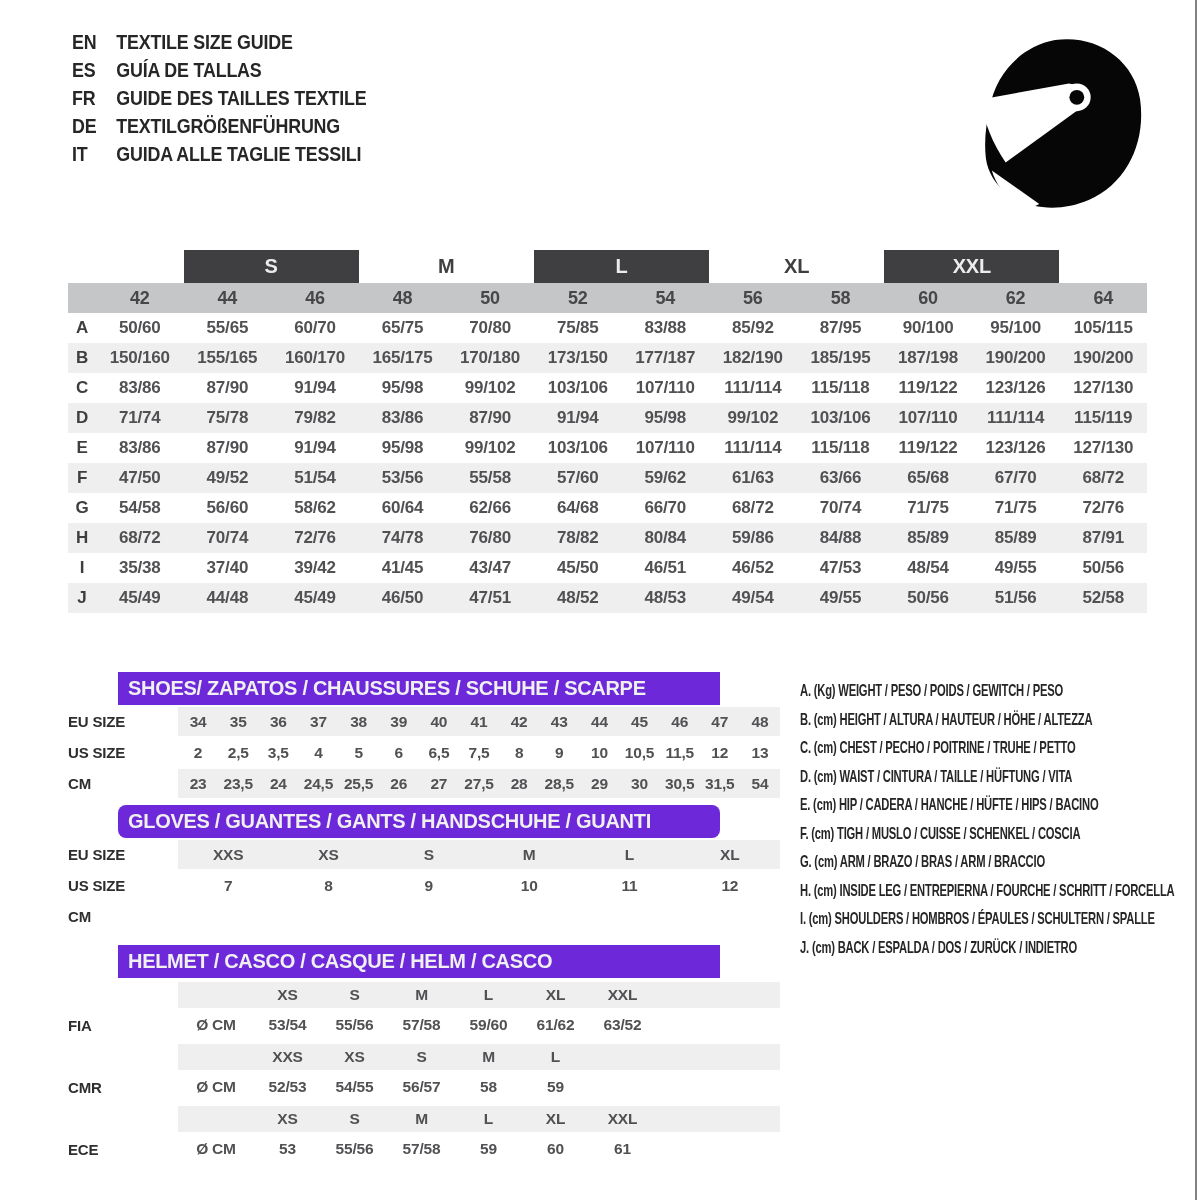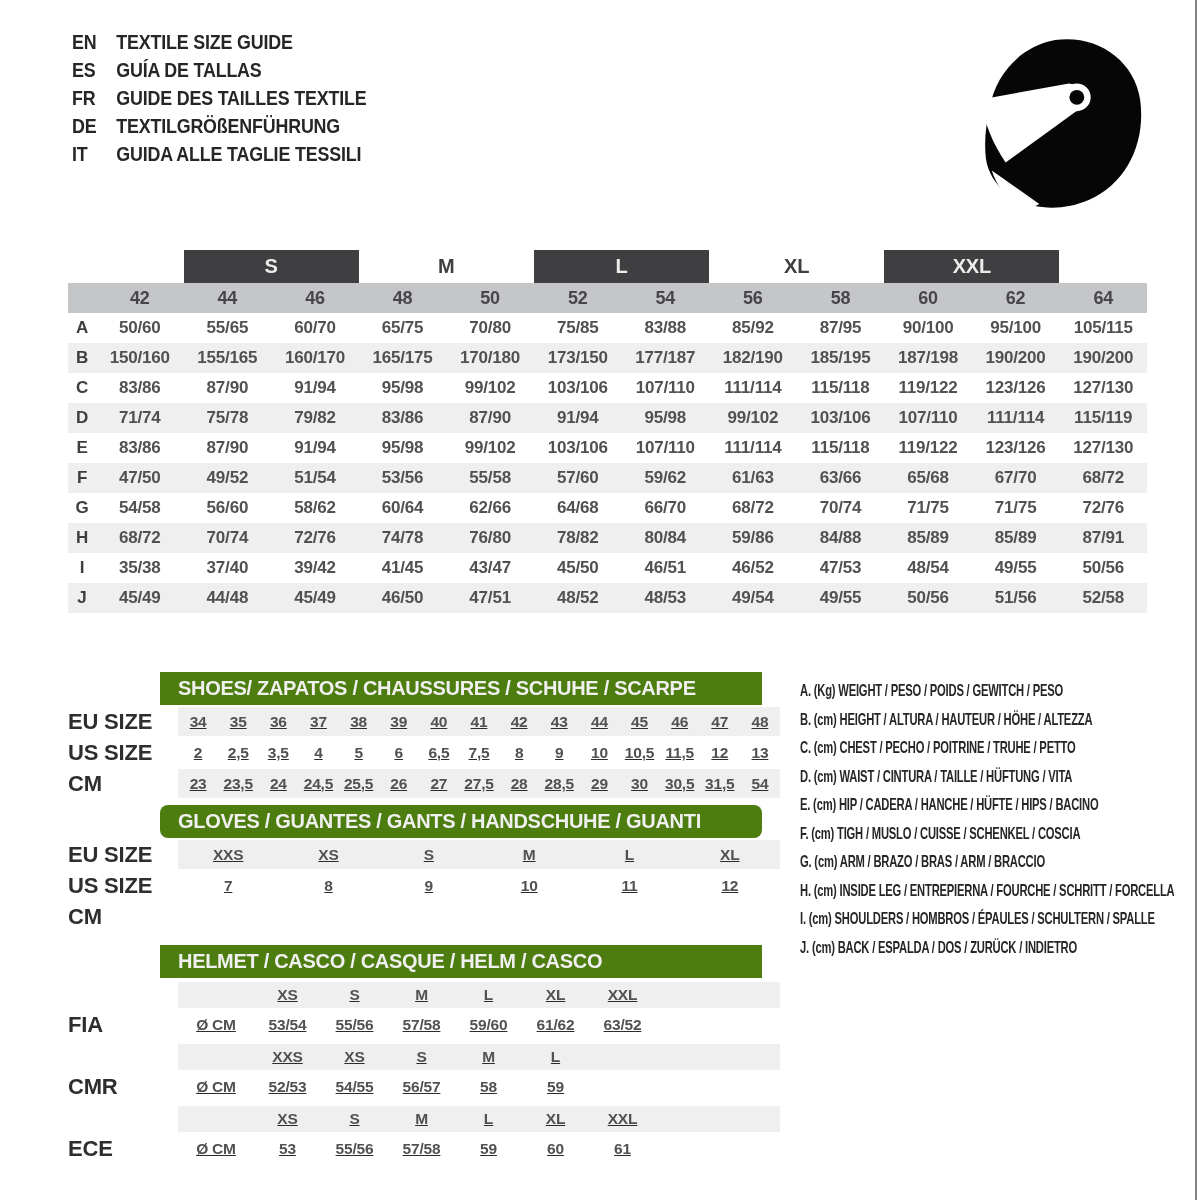--- a/index.html
+++ b/index.html
@@ -25,26 +25,26 @@
   .size-group.boxed { background:#3f3f41; color:#ececec; }
   .band-row { height:30px; background:#c5c6c7; }
   .band-cell { text-align:center; font-weight:bold; font-size:18px; color:#47474a; }
   .trow { height:30px; }
   .trow.stripe { background:#efeff0; }
   .row-label { text-align:center; font-weight:bold; font-size:17px; color:#3e3e41; }
   .tcell { text-align:center; font-weight:bold; font-size:17px; color:#515154; }
 
   
   .sections { position:absolute; left:68px; top:672px; width:712px; }
-  .bar { margin-left:92px; width:602px; height:33px; background:#4d7c0f; color:#f0f0f0;
-         font-size:20px; font-weight:bold; display:flex; align-items:center; padding-left:18px;
+  .bar { margin-left:50px; width:602px; height:33px; background:#6d28d9; color:#f0f0f0;
+         font-size:20px; font-weight:bold; display:flex; align-items:center; padding-left:10px;
          box-sizing:border-box; letter-spacing:-0.3px; white-space:nowrap; }
   .srow { display:flex; margin-top:2px; height:29px; }
-  .slabel { width:110px; display:flex; align-items:center; font-weight:bold; font-size:22px; color:#2e2e2e; }
-  .scells { width:602px; display:grid; align-items:center;text-decoration:underline; }
+  .slabel { width:110px; display:flex; align-items:center; font-weight:bold; font-size:15px; color:#2e2e2e; }
+  .scells { width:602px; display:grid; align-items:center; }
   .scells.gray { background:#efeff0; }
   .cols15 { grid-template-columns:repeat(15,1fr); }
   .cols6  { grid-template-columns:repeat(6,1fr); }
   .helmetgrid { grid-template-columns:76px repeat(6,67px) 1fr; }
   .scell { text-align:center; font-weight:bold; font-size:15.5px; color:#515154; }
   .gap7  { margin-top:7px;border-radius:8px; }
   .gap14 { margin-top:14px; }
   .hrow-size { height:26px; margin-top:4px; }
   .hrow-val  { height:30px; margin-top:2px;justify-content:space-between; }
 

